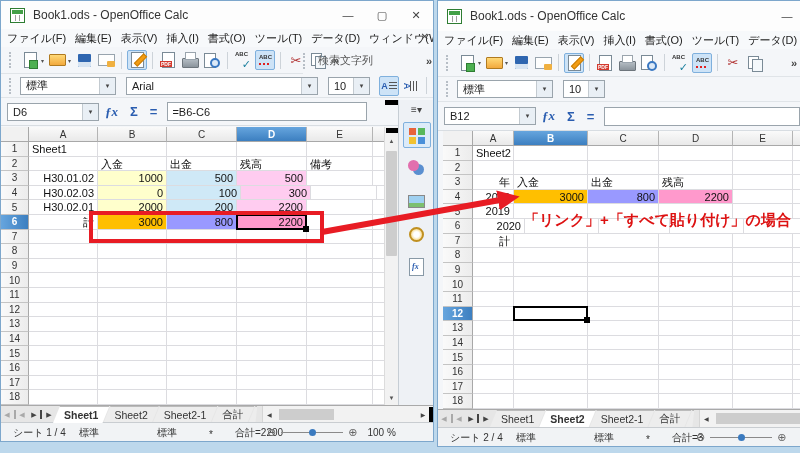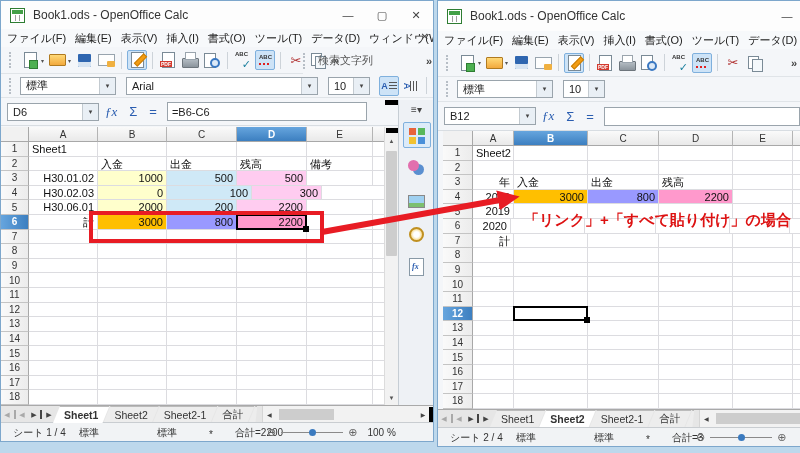--- a/index.html
+++ b/index.html
@@ -51,21 +51,21 @@
   .i-alignleft::after{content:"";width:8px;height:8px;background:repeating-linear-gradient(#555 0 1px,transparent 1px 3px)}
   .i-vertical::before{content:"A";font-size:9px;font-weight:bold;color:#2a5db0;transform:rotate(90deg)}
   .i-vertical::after{content:"";width:8px;height:10px;background:repeating-linear-gradient(90deg,#555 0 1px,transparent 1px 3px)}
   .i-indent::before{content:"";width:0;height:0;border:5px solid transparent;border-right:8px solid #e8633a;margin-right:-2px}
   .i-indent::after{content:"";width:6px;height:10px;background:repeating-linear-gradient(#555 0 1px,transparent 1px 3px)}
   
   .combo{height:18px;background:#fff;border:1px solid #9aa4ac;display:flex;align-items:center;box-sizing:border-box;font-size:11px;flex:0 0 auto}
   .cval{flex:1;padding:0 5px;white-space:nowrap;overflow:hidden}
   .carr{width:15px;height:100%;background:#e9eff5;border-left:1px solid #c3cad0;display:flex;align-items:center;justify-content:center;font-size:7px;color:#444}
   .fbar{position:absolute;left:0;right:0;display:flex;align-items:center;background:#f4f6f9;border-bottom:1px solid #d8dde2;padding-left:6px;box-sizing:border-box}
-  .fbtn{font-size:13px;color:#2a5db0;font-weight:normal;margin:0 6px;flex:0 0 auto}
+  .fbtn{font-size:13px;color:#2a5db0;font-weight:bold;margin:0 6px;flex:0 0 auto}
   .fbtn.fx{font-style:italic;font-family:"Liberation Serif","DejaVu Serif",serif}
   .finput{height:19px;background:#fff;border:1px solid #9aa4ac;flex:1;margin:0 4px;font-size:11px;display:flex;align-items:center;padding:0 4px;box-sizing:border-box}
   
   .grid{position:absolute;background:#fff;overflow:hidden}
   .ghead,.grow{display:flex;overflow:hidden}
   .gcorner{background:#f1f1f1;border-right:1px solid #a8a8a8;border-bottom:1px solid #a8a8a8;box-sizing:border-box;flex:0 0 auto}
   .gcol{background:linear-gradient(#fafafa,#e9e9e9);border-right:1px solid #b4b4b4;border-bottom:1px solid #a8a8a8;box-sizing:border-box;font-size:10px;color:#333;display:flex;align-items:center;justify-content:center;flex:0 0 auto}
   .gcol.hl{background:linear-gradient(#66a5de,#3c7fc0);color:#fff;font-weight:bold}
   .grh{background:linear-gradient(90deg,#fafafa,#ececec);border-right:1px solid #a8a8a8;border-bottom:1px solid #c4c4c4;box-sizing:border-box;font-size:10px;color:#333;display:flex;align-items:center;justify-content:center;flex:0 0 auto}
   .grh.hl{background:linear-gradient(90deg,#66a5de,#3c7fc0);color:#fff;font-weight:bold}
@@ -247,28 +247,28 @@
         <div class="gcell" style="width: 69px; text-align: right; background: rgb(255, 255, 204);">1000</div>
         <div class="gcell" style="width: 70px; text-align: right; background: rgb(207, 233, 247);">500</div>
         <div class="gcell" style="width: 70px; text-align: right; background: rgb(255, 204, 240);">500</div>
         <div class="gcell" style="width: 66px;"></div>
         <div class="gcell" style="width: 40px;"></div>
       </div>
       <div class="grow" style="height: 14.6px;">
         <div class="grh" style="width: 28px;">4</div>
         <div class="gcell" style="width: 69px; text-align: right;">H30.02.03</div>
         <div class="gcell" style="width: 69px; text-align: right; background: rgb(255, 255, 204);">0</div>
-        <div class="gcell" style="width: 85px; text-align: right; background: rgb(207, 233, 247);">100</div>
+        <div class="gcell" style="width: 74px; text-align: right; background: rgb(207, 233, 247);">100</div>
         <div class="gcell" style="width: 70px; text-align: right; background: rgb(255, 204, 240);">300</div>
         <div class="gcell" style="width: 66px;"></div>
         <div class="gcell" style="width: 40px;"></div>
       </div>
       <div class="grow" style="height: 14.6px;">
         <div class="grh" style="width: 28px;">5</div>
-        <div class="gcell" style="width: 69px; text-align: right;">H30.06.01</div>
+        <div class="gcell" style="width: 69px; text-align: right;">H30.02.01</div>
         <div class="gcell" style="width: 69px; text-align: right; background: rgb(255, 255, 204);">2000</div>
         <div class="gcell" style="width: 70px; text-align: right; background: rgb(207, 233, 247);">200</div>
         <div class="gcell" style="width: 70px; text-align: right; background: rgb(255, 204, 240);">2200</div>
         <div class="gcell" style="width: 66px;"></div>
         <div class="gcell" style="width: 40px;"></div>
       </div>
       <div class="grow" style="height: 14.6px;">
         <div class="grh hl" style="width: 28px;">6</div>
         <div class="gcell" style="width: 69px; text-align: right;">計</div>
         <div class="gcell" style="width: 69px; text-align: right; background: rgb(255, 191, 0);">3000</div>
@@ -582,21 +582,21 @@
         <div class="grh" style="width: 30px;">5</div>
         <div class="gcell" style="width: 41px; text-align: right;">2019</div>
         <div class="gcell" style="width: 74px;"></div>
         <div class="gcell" style="width: 71px;"></div>
         <div class="gcell" style="width: 74px;"></div>
         <div class="gcell" style="width: 60px;"></div>
         <div class="gcell" style="width: 40px;"></div>
       </div>
       <div class="grow" style="height: 14.6px;">
         <div class="grh" style="width: 30px;">6</div>
-        <div class="gcell" style="width: 38px; text-align: right;">2020</div>
+        <div class="gcell" style="width: 52px; text-align: right;">2020</div>
         <div class="gcell" style="width: 74px;"></div>
         <div class="gcell" style="width: 71px;"></div>
         <div class="gcell" style="width: 74px;"></div>
         <div class="gcell" style="width: 60px;"></div>
         <div class="gcell" style="width: 40px;"></div>
       </div>
       <div class="grow" style="height: 14.6px;">
         <div class="grh" style="width: 30px;">7</div>
         <div class="gcell" style="width: 41px; text-align: right;">計</div>
         <div class="gcell" style="width: 74px;"></div>

